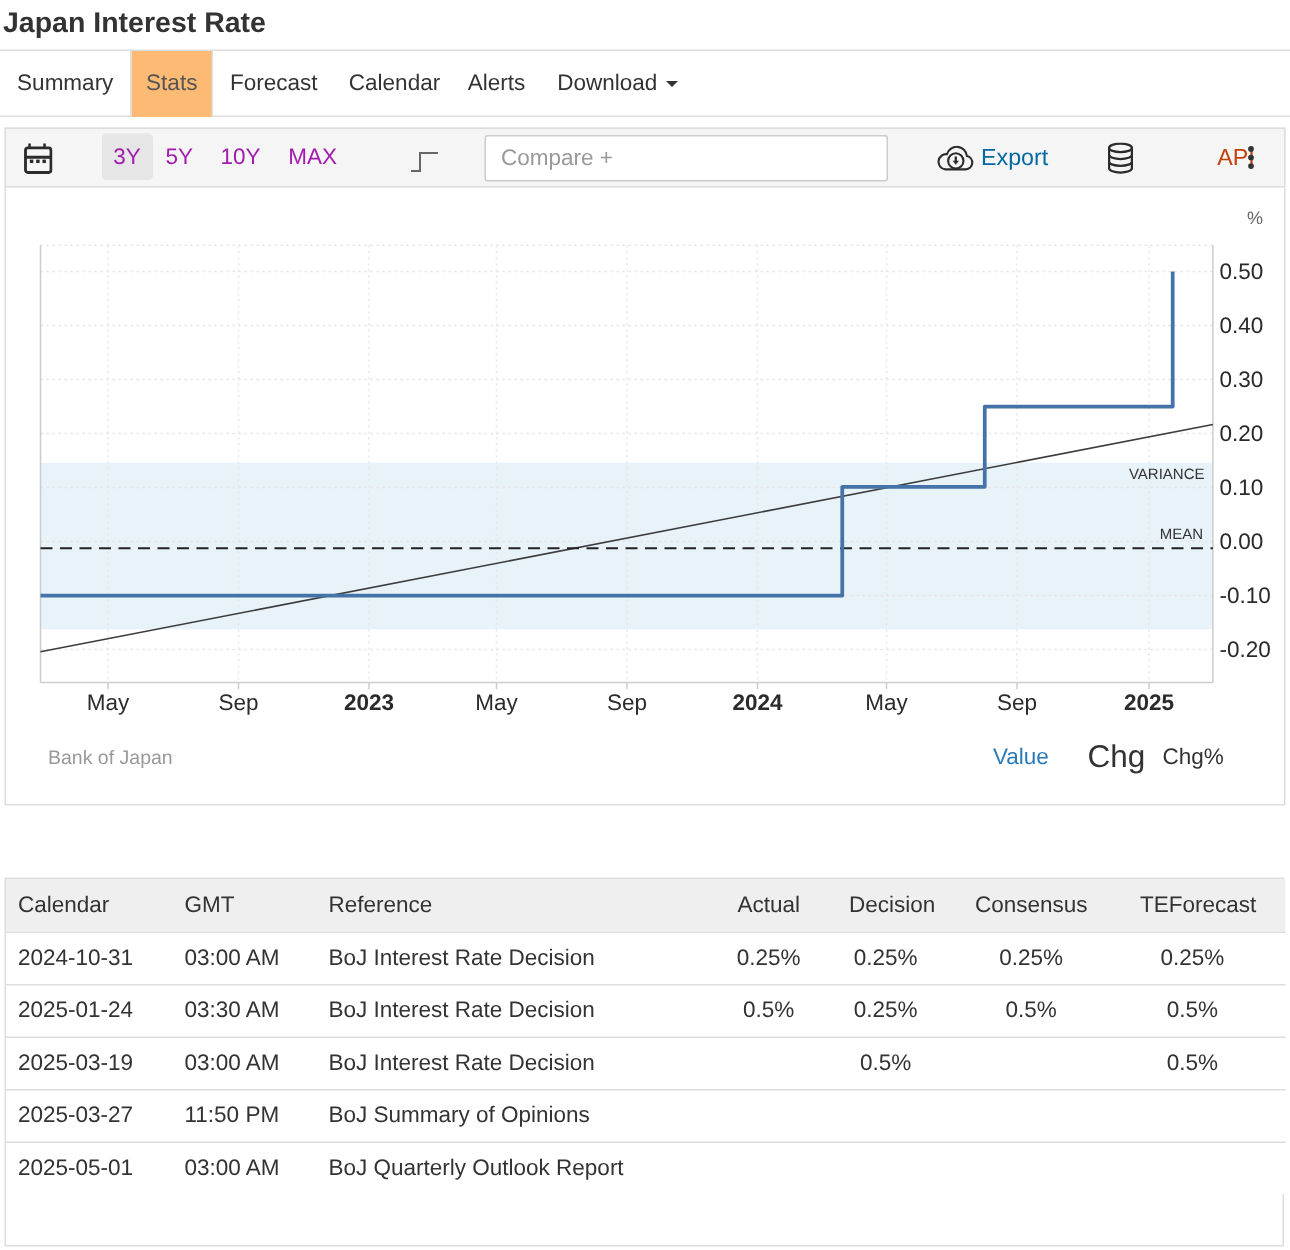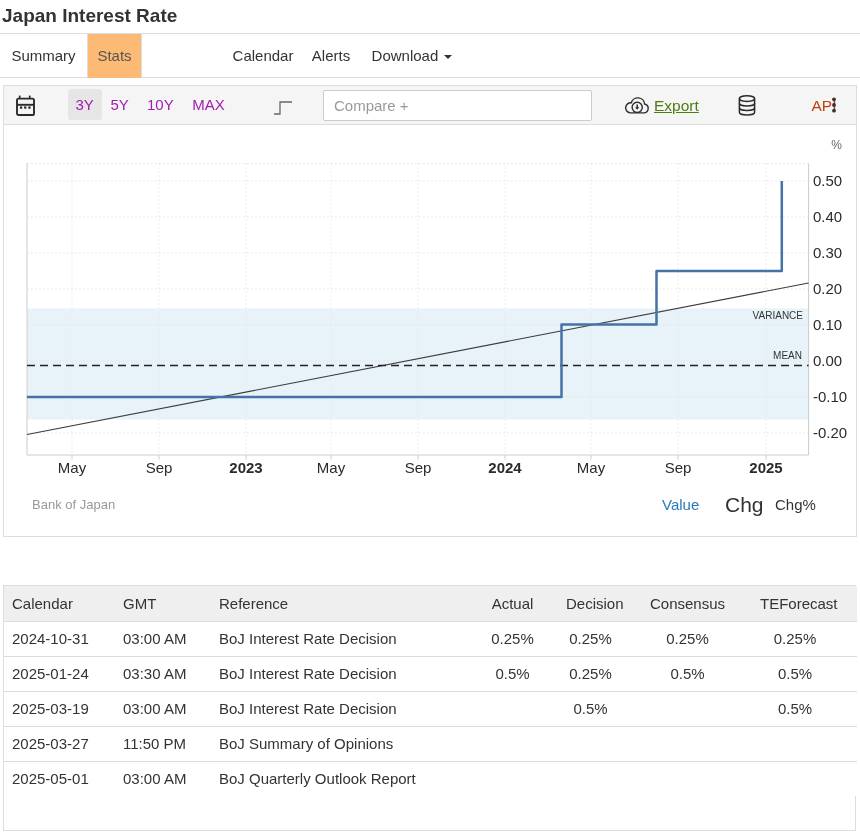--- a/index.html
+++ b/index.html
@@ -35,20 +35,21 @@
 td.c, th.c { text-align:center; padding-right:13px; }
 </style>
 </head>
 <body>
 <div class="abs" id="title">Japan Interest Rate</div>
 <div class="abs" id="titlerule"></div>
 
 <div class="abs" id="tabs">
   <div class="tab" style="left:0;width:87px;">Summary</div>
   <div class="tab active" style="left:87px;width:55px;">Stats</div>
+  <div class="tab" style="left:142px;width:81px;">Forecast</div>
   <div class="tab" style="left:223px;width:80px;">Calendar</div>
   <div class="tab" style="left:303px;width:56px;">Alerts</div>
   <div class="tab" style="left:359px;width:106px;">Download <span style="display:inline-block;width:0;height:0;border-left:4px solid transparent;border-right:4px solid transparent;border-top:4px solid #333;vertical-align:middle;margin-left:2px;"></span></div>
 </div>
 
 <div class="abs" id="panel"></div>
 <div class="abs" id="toolbar">
   <svg style="position:absolute;left:12px;top:9px" width="19" height="21" viewBox="0 0 19 21" fill="none" stroke="#2b2b2b" stroke-width="1.9">
     <line x1="3.7" y1="0.6" x2="3.7" y2="4" stroke-width="1.7"></line>
     <line x1="13.7" y1="0.6" x2="13.7" y2="4" stroke-width="1.7"></line>
@@ -65,21 +66,21 @@
   <svg style="position:absolute;left:269px;top:15px" width="20" height="14" viewBox="0 0 20 14" fill="none" stroke="#666" stroke-width="1.3">
     <path d="M1 13 H7 V1 H19"></path>
   </svg>
   <div id="cmpbox">Compare +</div>
   <svg style="position:absolute;left:620px;top:11px" width="26" height="17" viewBox="0 0 26 17" fill="none" stroke="#2b2b2b" stroke-width="1.4">
     <path d="M6.2 15.9 h13.6 a4.5 4.5 0 0 0 0.8 -8.9 a6.8 6.8 0 0 0 -13.3 -1.2 a4.9 4.9 0 0 0 -1.1 10.1"></path>
     <circle cx="13.2" cy="10.3" r="5.1"></circle>
     <path d="M13.2 7.4 v3.6" stroke-width="1.5"></path>
     <path d="M11.1 10.2 h4.2 l-2.1 2.6 z" fill="#2b2b2b" stroke="none"></path>
   </svg>
-  <div class="abs" style="left:650px;top:0;height:40px;line-height:40px;font-size:15.5px;color:#4d7c0f;text-decoration:underline;">Export</div>
+  <div class="abs" style="left:650px;top:0;height:40px;line-height:40px;font-size:15.5px;color:#0369a1;">Export</div>
   <svg style="position:absolute;left:734px;top:9px" width="18" height="21" viewBox="0 0 18 21" fill="none" stroke="#2b2b2b" stroke-width="1.5">
     <ellipse cx="9" cy="3.6" rx="7.6" ry="2.8"></ellipse>
     <path d="M1.4 3.6 v13.6 a7.6 2.8 0 0 0 15.2 0 v-13.6"></path>
     <path d="M1.4 8.2 a7.6 2.8 0 0 0 15.2 0"></path>
     <path d="M1.4 12.8 a7.6 2.8 0 0 0 15.2 0"></path>
   </svg>
   <div class="abs" style="left:761.5px;top:0;height:40px;line-height:40px;font-size:15.5px;color:#c2410c;margin-left:46px;">API</div>
   <svg style="position:absolute;left:825px;top:11px" width="10" height="18" viewBox="0 0 10 18">
     <circle cx="5" cy="2.3" r="1.9" fill="#333"></circle>
     <circle cx="5" cy="8" r="1.9" fill="#333"></circle>

